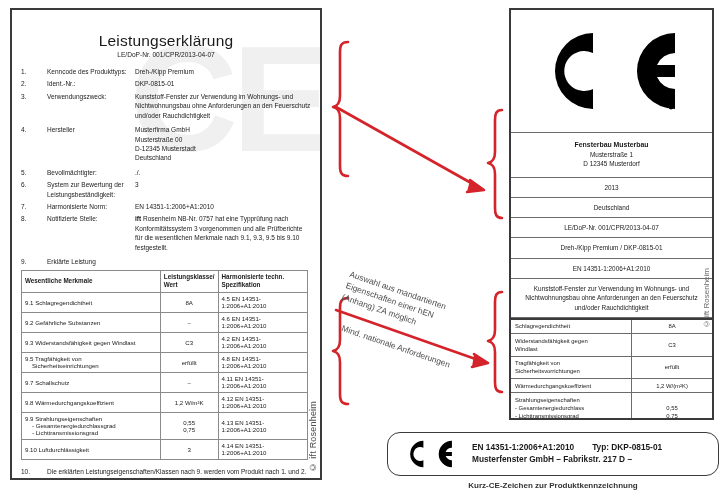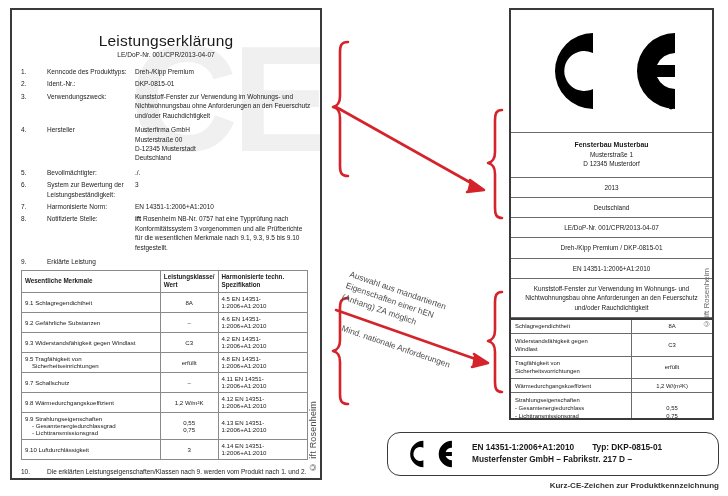--- a/index.html
+++ b/index.html
@@ -186,21 +186,21 @@
     box-sizing: border-box;
   }
   #short-ce-mark { width: 84px; display: flex; justify-content: center; }
   #short-ce-lines {
     font-size: 8.3px;
     line-height: 1.42;
     padding-right: 6px;
   }
   #short-ce-lines .l1 .typ { margin-left: 18px; }
   #short-ce-caption {
-    text-align: right;
+    text-align: center;
     font-size: 8px;
     margin-top: 5px;
     color: #333;
   }
 
   
   #annot-svg {
     position: absolute;
     left: 0; top: 0;
     width: 728px; height: 496px;

